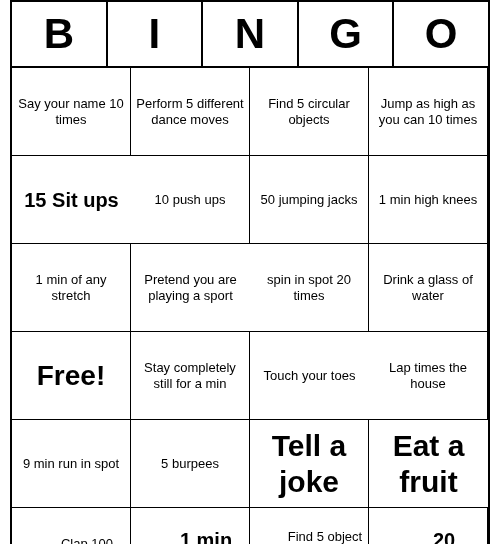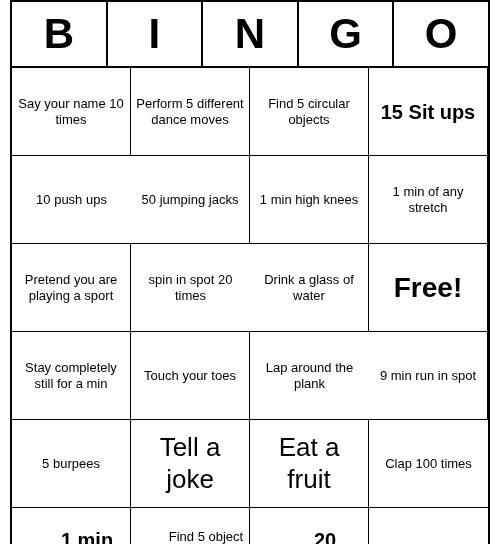--- a/index.html
+++ b/index.html
@@ -56,51 +56,52 @@
     }
     .bingo-cell.free {
       font-size: 28px;
       font-weight: bold;
     }
     .bingo-cell.large-text {
       font-size: 20px;
       font-weight: bold;
     }
     .bingo-cell.xlarge-text {
-      font-size: 26px;
-      font-weight: normal;
+      font-size: 30px;
+      font-weight: bold;
     }
   </style>
 </head>
 <body>
 
 <div class="bingo-card">
   <div class="bingo-header">
   <div class="bingo-header-cell">B</div>
       <div class="bingo-header-cell">I</div>
       <div class="bingo-header-cell">N</div>
       <div class="bingo-header-cell">G</div>
       <div class="bingo-header-cell">O</div>
     </div>
   <div class="bingo-grid">
   <div class="bingo-cell">Say your name 10 times</div>
       <div class="bingo-cell">Perform 5 different dance moves</div>
       <div class="bingo-cell">Find 5 circular objects</div>
+      <div class="bingo-cell">Jump as high as you can 10 times</div>
       <div class="bingo-cell large-text">15 Sit ups</div>
       <div class="bingo-cell">10 push ups</div>
       <div class="bingo-cell">50 jumping jacks</div>
       <div class="bingo-cell">1 min high knees</div>
       <div class="bingo-cell">1 min of any stretch</div>
       <div class="bingo-cell">Pretend you are playing a sport</div>
       <div class="bingo-cell">spin in spot 20 times</div>
       <div class="bingo-cell">Drink a glass of water</div>
       <div class="bingo-cell free">Free!</div>
       <div class="bingo-cell">Stay completely still for a min</div>
       <div class="bingo-cell">Touch your toes</div>
-      <div class="bingo-cell">Lap around the plank</div>
+      <div class="bingo-cell">Lap times the house</div>
       <div class="bingo-cell">9 min run in spot</div>
       <div class="bingo-cell">5 burpees</div>
       <div class="bingo-cell xlarge-text">Tell a joke</div>
       <div class="bingo-cell xlarge-text">Eat a fruit</div>
       <div class="bingo-cell">Clap 100 times</div>
       <div class="bingo-cell large-text">1 min plank</div>
       <div class="bingo-cell">Find 5 object in your favorite color</div>
       <div class="bingo-cell large-text">20 squats</div>
     </div>
 </div>

